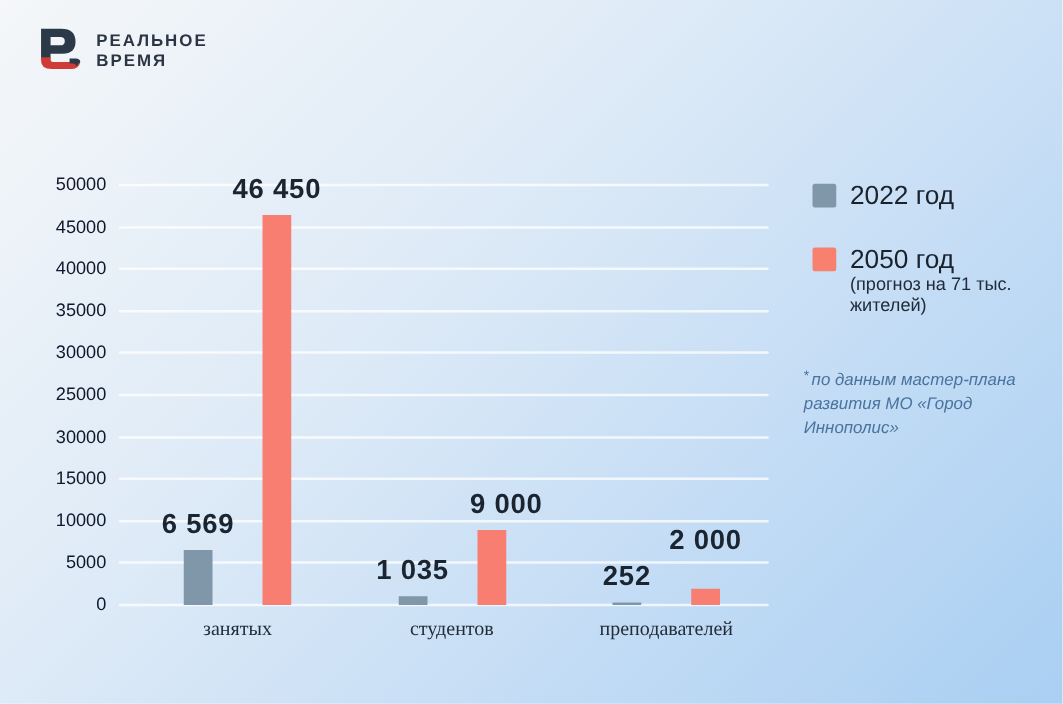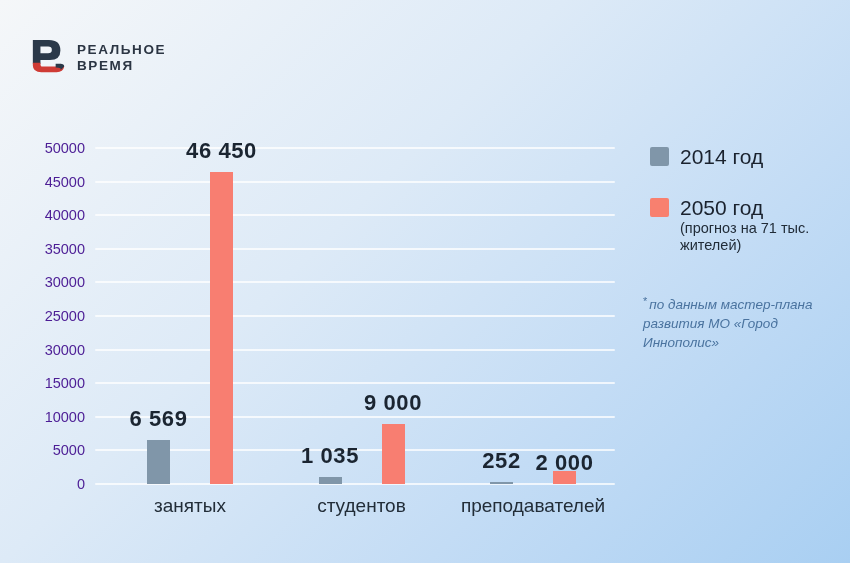--- a/index.html
+++ b/index.html
@@ -3,37 +3,37 @@
 <meta charset="utf-8">
 <style>
   html,body{margin:0;padding:0;}
   body{
     width:850px;height:563px;overflow:hidden;position:relative;
     background:linear-gradient(135deg,#f5f7f9 0%,#ddeaf7 40%,#c3dcf5 70%,#a9cff2 100%);
     font-family:"Liberation Sans","DejaVu Sans",sans-serif;
     -webkit-font-smoothing:antialiased;
   }
   
-  .logo{position:absolute;left:30px;top:39px;display:flex;align-items:center;justify-content:flex-end;}
+  .logo{position:absolute;left:30px;top:22px;display:flex;align-items:center;justify-content:flex-end;}
   .logo-mark{width:38px;height:38px;flex:0 0 auto;}
   .logo-text{margin-left:9px;color:#2b3543;font-weight:bold;font-size:13.5px;
     letter-spacing:1.6px;line-height:16px;}
   .title{position:absolute;left:280px;top:32px;color:#1a212b;font-weight:bold;
     font-size:18px;letter-spacing:1.4px;line-height:30px;}
   
   .plot{position:absolute;left:95px;top:148px;width:520px;height:336px;}
   .gridline{position:absolute;left:0;width:100%;height:2px;
     background:rgba(255,255,255,0.75);border-radius:1px;}
   .ytick{position:absolute;left:22px;width:63px;text-align:right;
-    font-size:14.5px;color:#4c1d95;line-height:18px;}
+    font-size:14.5px;color:#0f172a;line-height:18px;}
   .bar{position:absolute;bottom:0;}
   .value-label{position:absolute;white-space:nowrap;font-weight:bold;
     font-size:22px;letter-spacing:0.6px;color:#1b2531;transform:translateX(-50%);}
   .category-label{position:absolute;transform:translateX(-50%);white-space:nowrap;
-    font-size:19px;color:#222d38;}
+    font-size:16px;color:#222d38;font-family:Liberation Serif, serif;}
   
   .legend{position:absolute;left:650px;top:144px;}
   .legend-item{position:relative;margin-bottom:26px;}
   .legend-swatch{position:absolute;left:0;top:3px;width:19px;height:19px;border-radius:2px;}
   .legend-label{margin-left:30px;font-size:21px;color:#1a222e;line-height:25px;}
   .legend-note{margin-left:30px;font-size:14.5px;color:#212c38;line-height:17px;width:152px;}
   
   .footnote{position:absolute;left:643px;top:292px;width:186px;
     font-style:italic;color:#4a739f;font-size:13.5px;line-height:19px;}
   .footnote .marker{font-style:normal;vertical-align:4px;font-size:11px;margin-right:2px;}
@@ -86,33 +86,33 @@
     <div class="gridline" style="top: 32.6px;"></div>
     <div class="gridline" style="top: -1px;"></div>
     <div class="bar" style="left: 52px; width: 23px; height: 44.1437px; background: rgb(128, 150, 169);"></div>
     <div class="value-label" style="left: 63.5px; bottom: 52.1437px;">6 569</div>
     <div class="bar" style="left: 115px; width: 23px; height: 312.144px; background: rgb(248, 126, 113);"></div>
     <div class="value-label" style="left: 126.5px; bottom: 320.144px;">46 450</div>
     <div class="category-label" style="left: 95px; top: 347px;">занятых</div>
     <div class="bar" style="left: 223.5px; width: 23px; height: 6.9552px; background: rgb(128, 150, 169);"></div>
     <div class="value-label" style="left: 235px; bottom: 14.9552px;">1 035</div>
     <div class="bar" style="left: 286.5px; width: 23px; height: 60.48px; background: rgb(248, 126, 113);"></div>
-    <div class="value-label" style="left: 298px; bottom: 68.48px;">9 000</div>
+    <div class="value-label" style="left: 310px; bottom: 68.48px;">9 000</div>
     <div class="category-label" style="left: 266.5px; top: 347px;">студентов</div>
     <div class="bar" style="left: 395px; width: 23px; height: 2px; background: rgb(128, 150, 169);"></div>
     <div class="value-label" style="left: 406.5px; bottom: 10px;">252</div>
     <div class="bar" style="left: 458px; width: 23px; height: 13.44px; background: rgb(248, 126, 113);"></div>
-    <div class="value-label" style="left: 469.5px; bottom: 8px;">2 000</div>
+    <div class="value-label" style="left: 469.5px; bottom: 39px;">2 000</div>
     <div class="category-label" style="left: 438px; top: 347px;">преподавателей</div>
   </div>
 
 <div class="legend">
   <div class="legend-item">
     <span class="legend-swatch" style="background: rgb(128, 150, 169);"></span>
-    <div class="legend-label">2014 год</div>
+    <div class="legend-label">2022 год</div>
   </div>
   <div class="legend-item">
     <span class="legend-swatch" style="background: rgb(248, 128, 111);"></span>
     <div class="legend-label">2050 год</div>
     <div class="legend-note">(прогноз на 71 тыс. жителей)</div>
   </div>
 </div>
 
 <div class="footnote">
   <span class="marker">*</span><span>по данным мастер-плана развития МО «Город Иннополис»</span>

